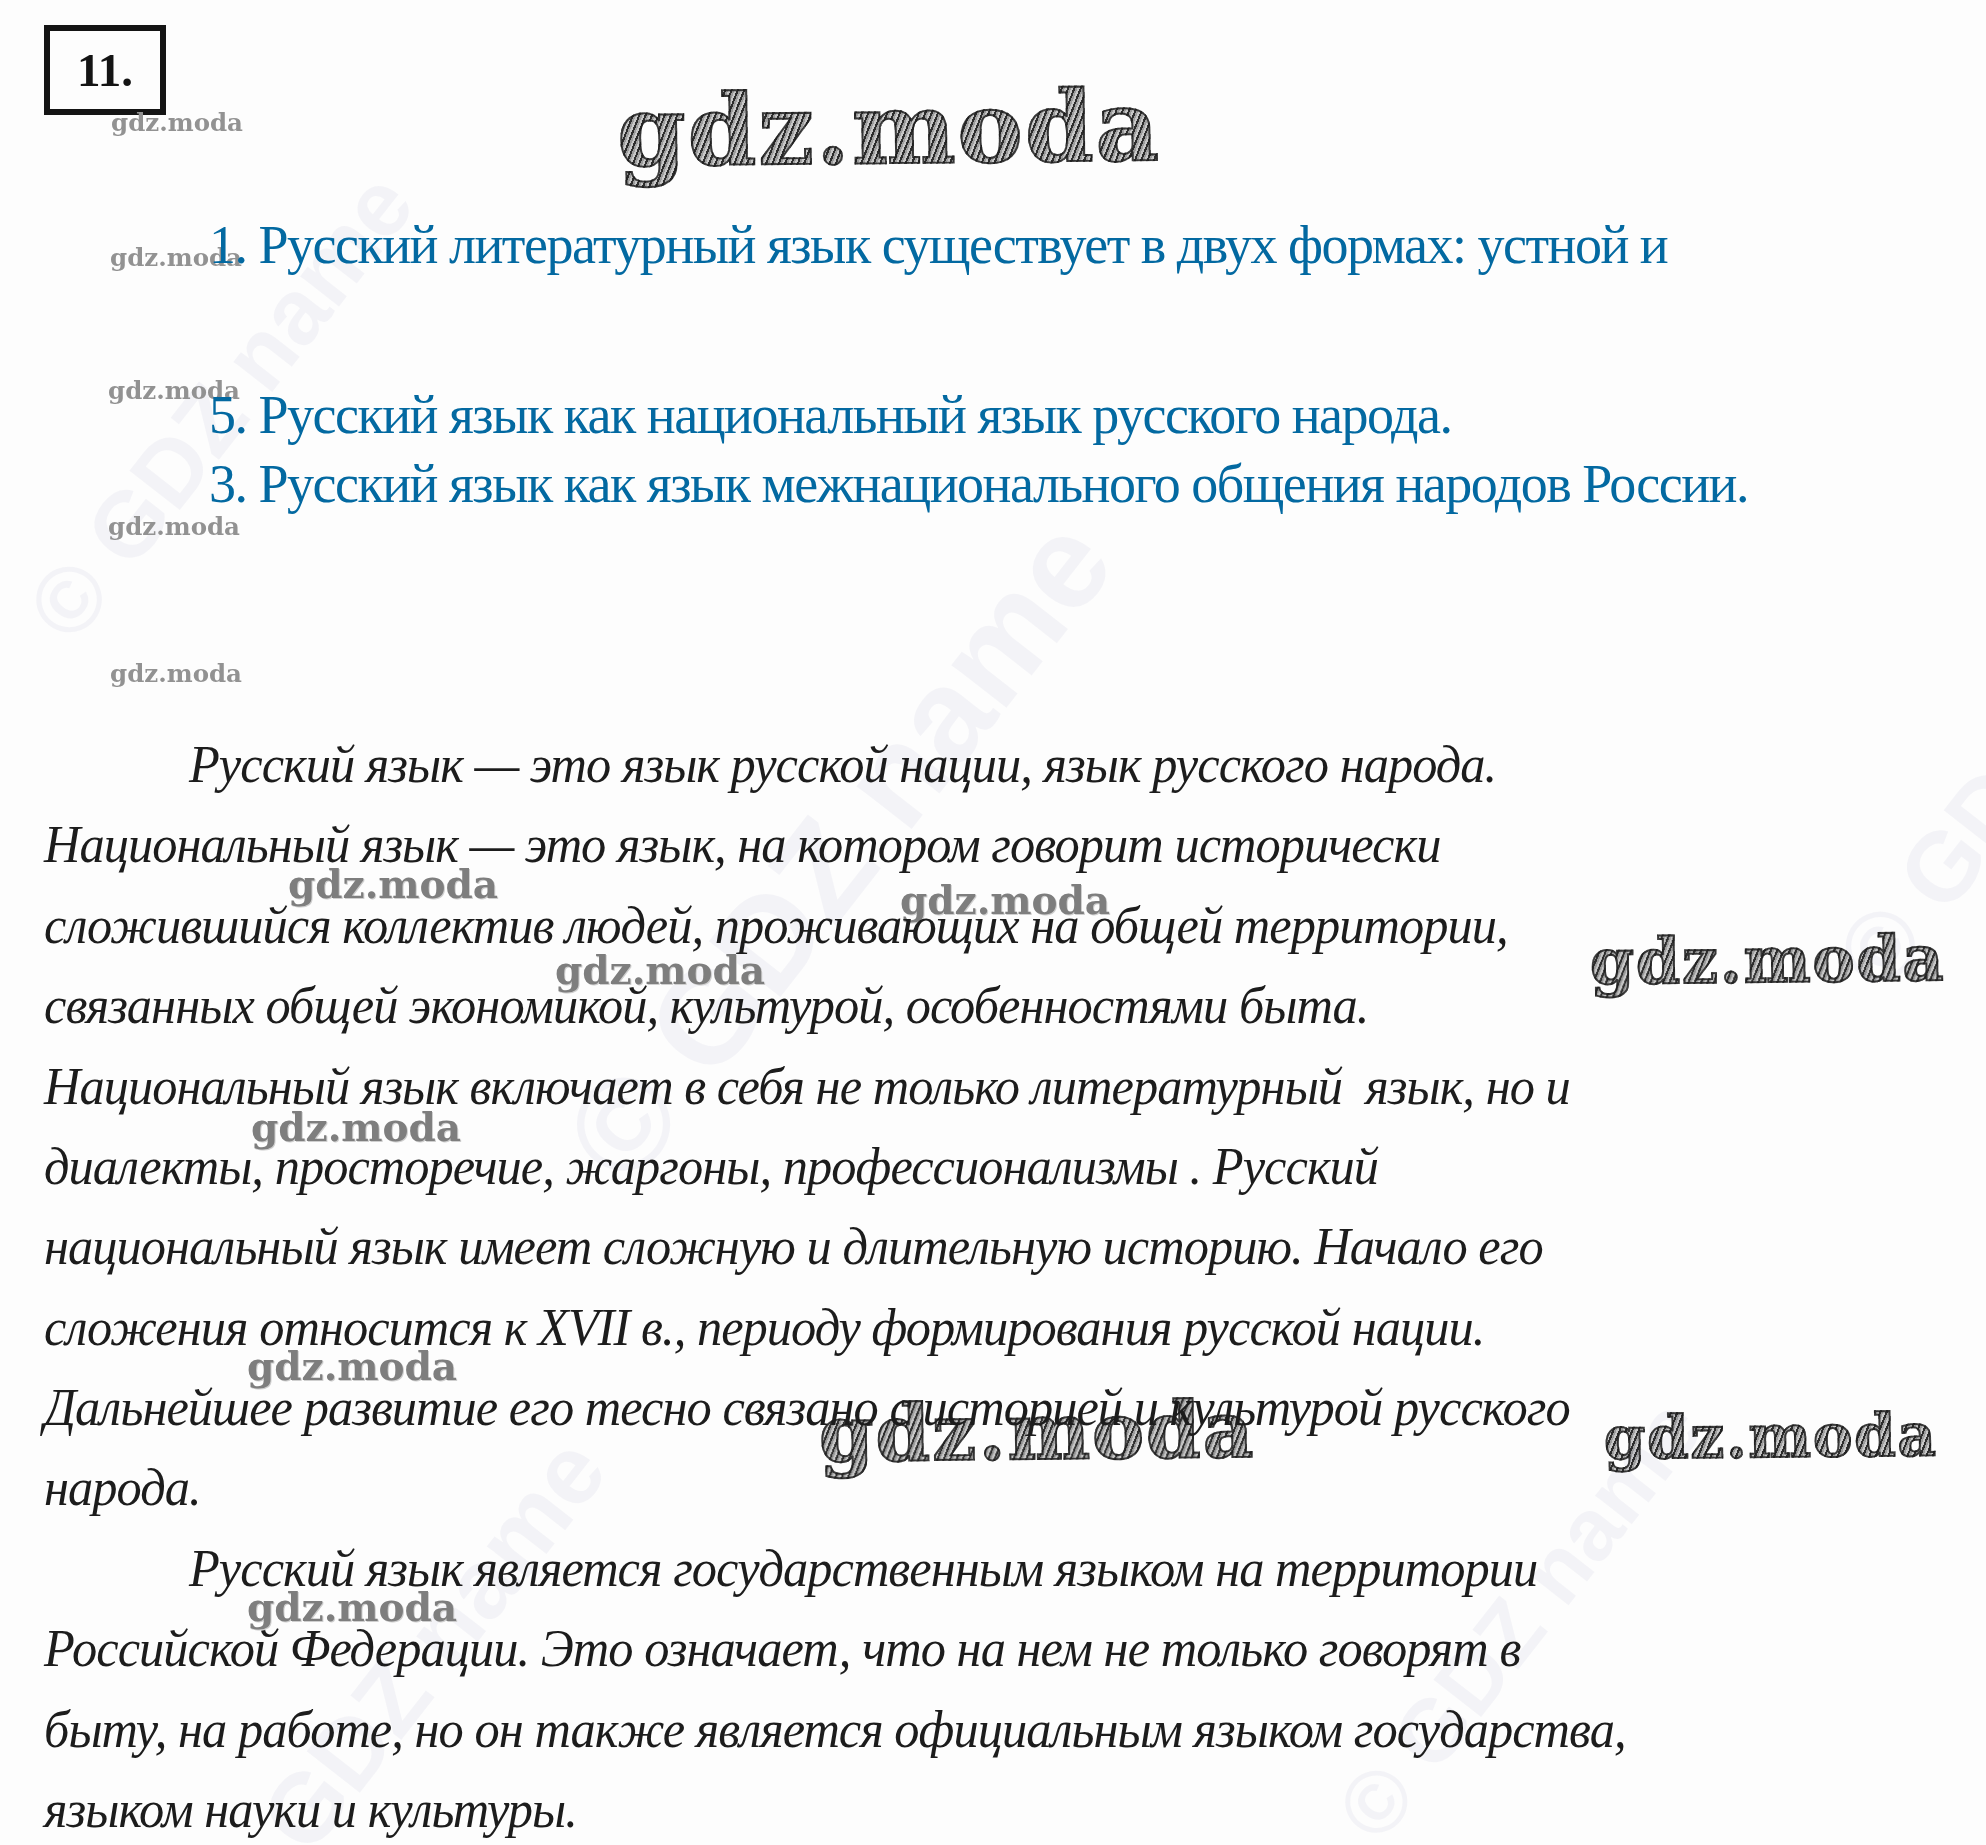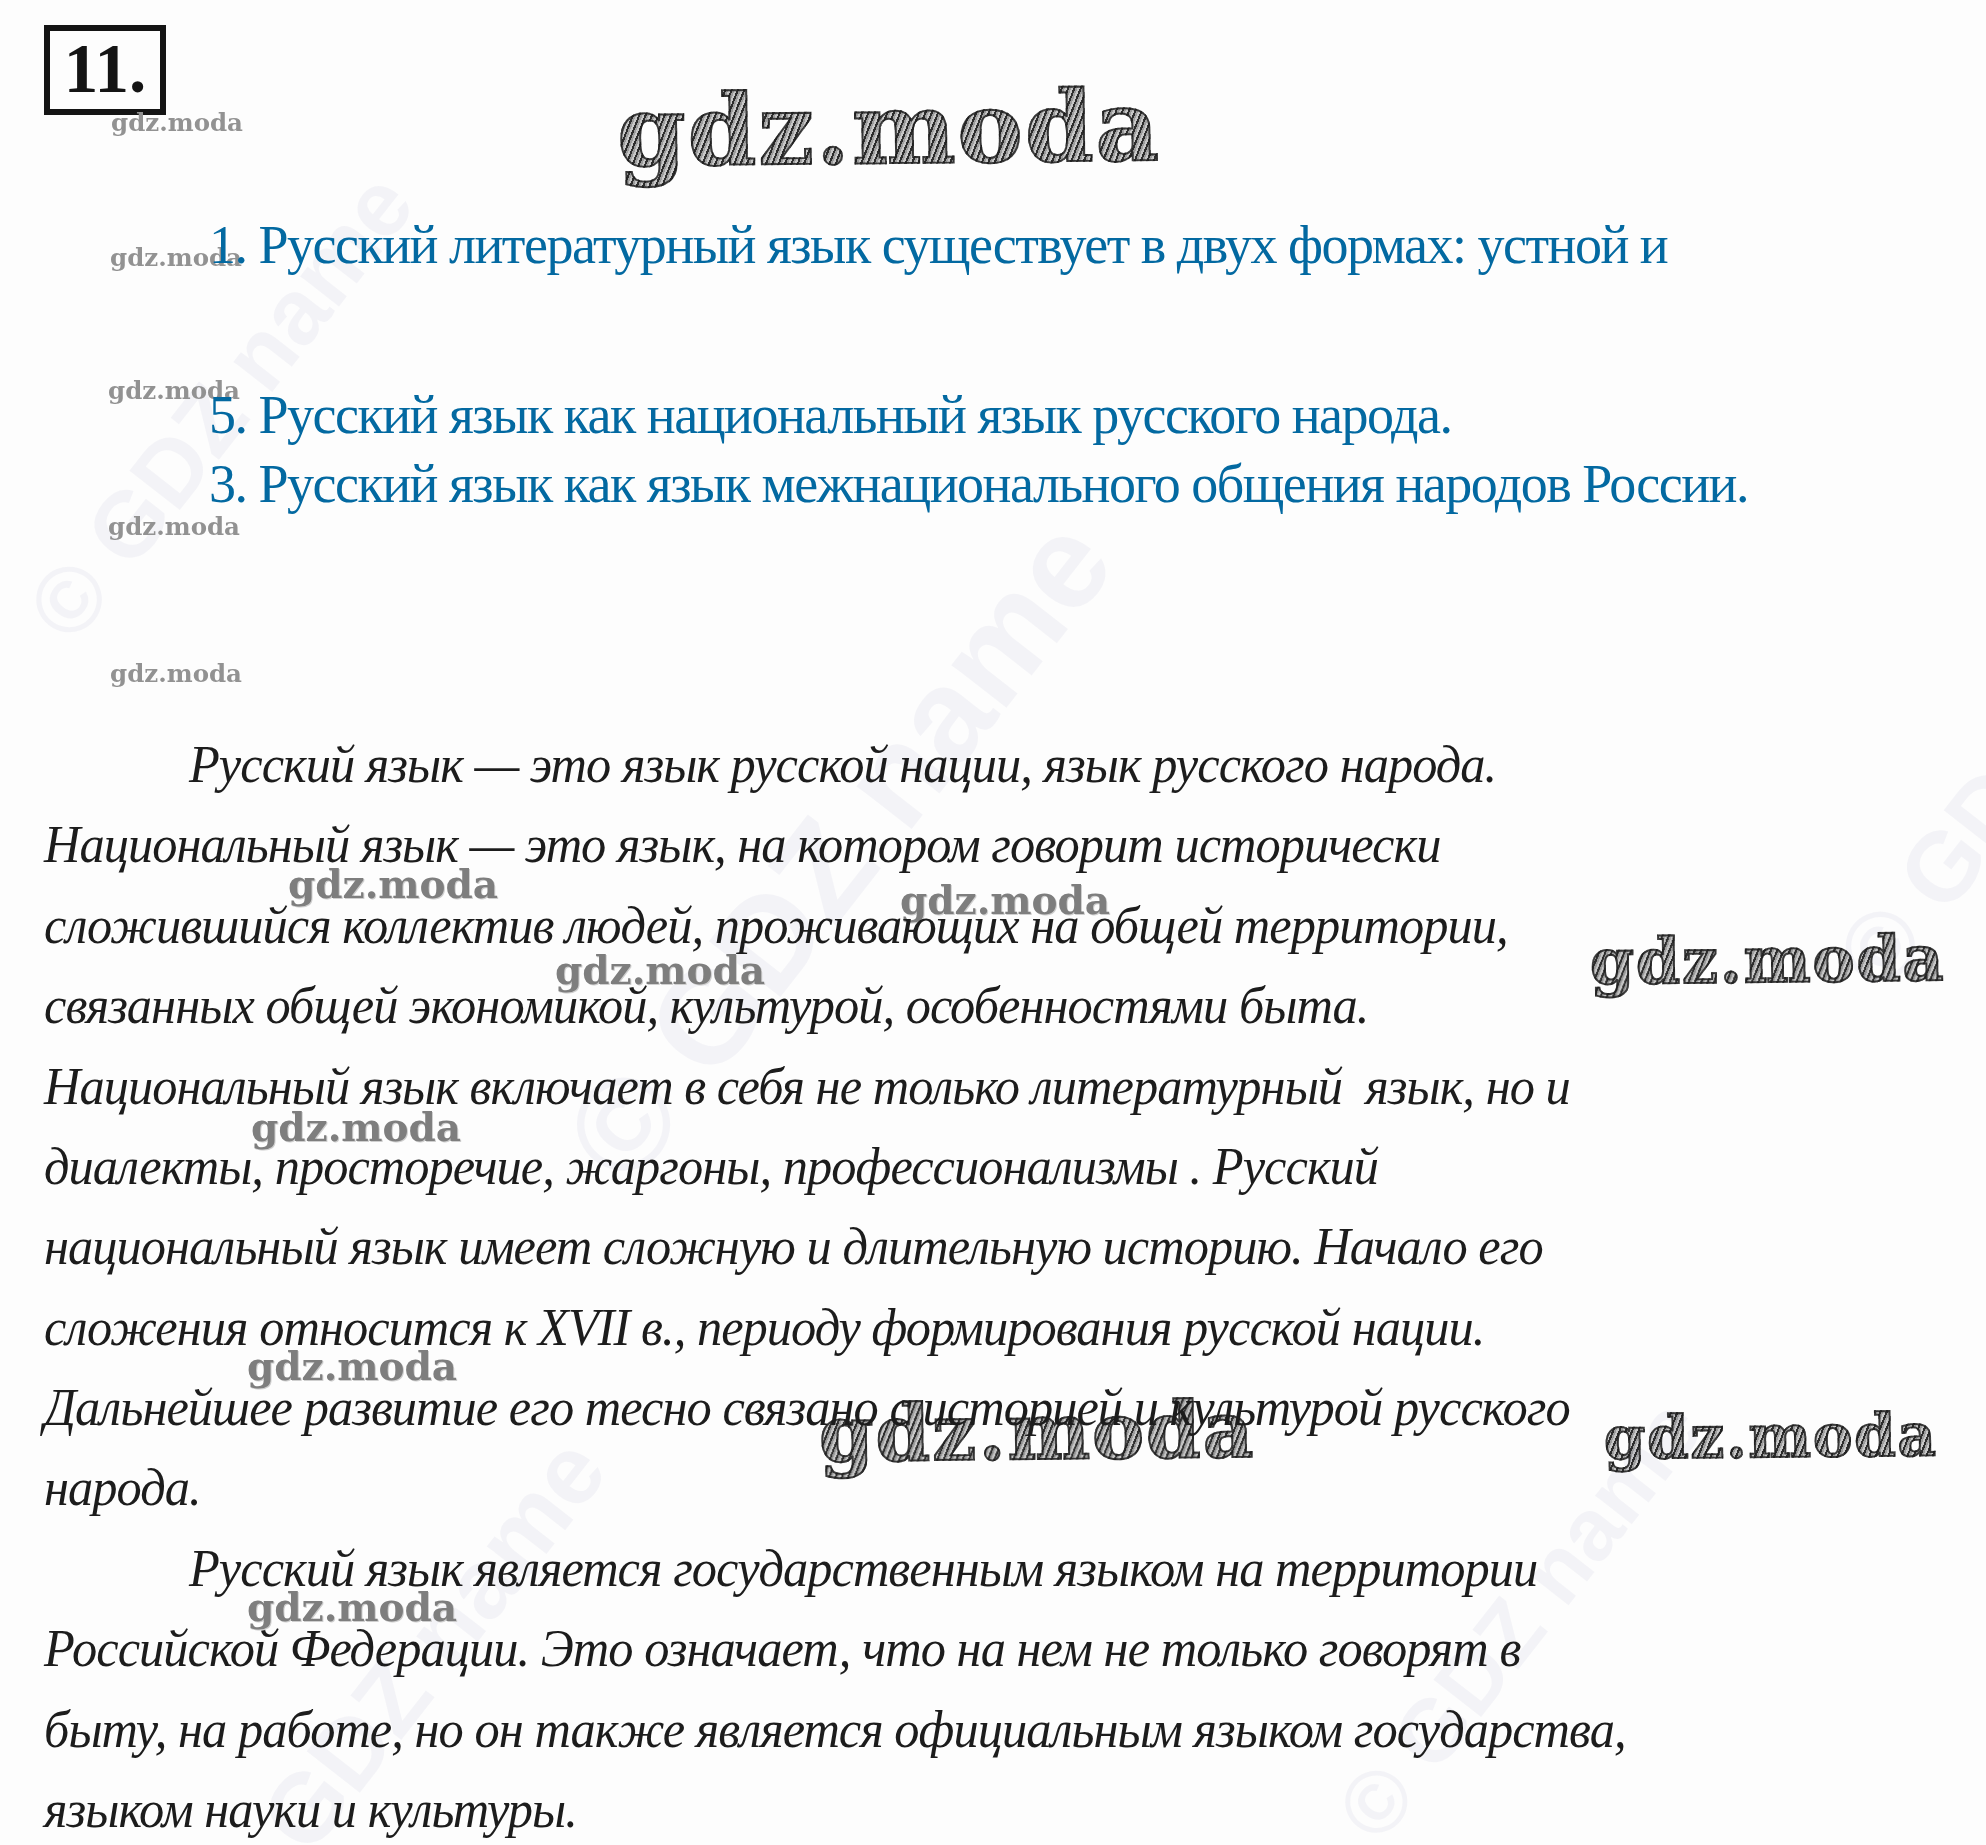--- a/index.html
+++ b/index.html
@@ -8,21 +8,21 @@
     width:1987px;height:1846px;
     background:#fdfdfd;
     overflow:hidden;
     font-family:"Liberation Serif","DejaVu Serif",serif;
   }
   
   .num-box{
     position:absolute;left:44px;top:24.5px;width:110px;height:78px;
     border:6.9px solid #141414;box-sizing:content-box;
     display:flex;align-items:center;justify-content:center;
-    font-weight:700;font-size:69px;color:#141414;
+    font-weight:700;font-size:47px;color:#141414;
     font-family:"Liberation Serif","DejaVu Serif",serif;
   }
   
   .u-line{
     position:absolute;white-space:pre;
     font-size:54px;letter-spacing:-1.5px;color:#0369a1;
     font-family:"Liberation Serif","DejaVu Serif",serif;
   }
   
   .i-line{

